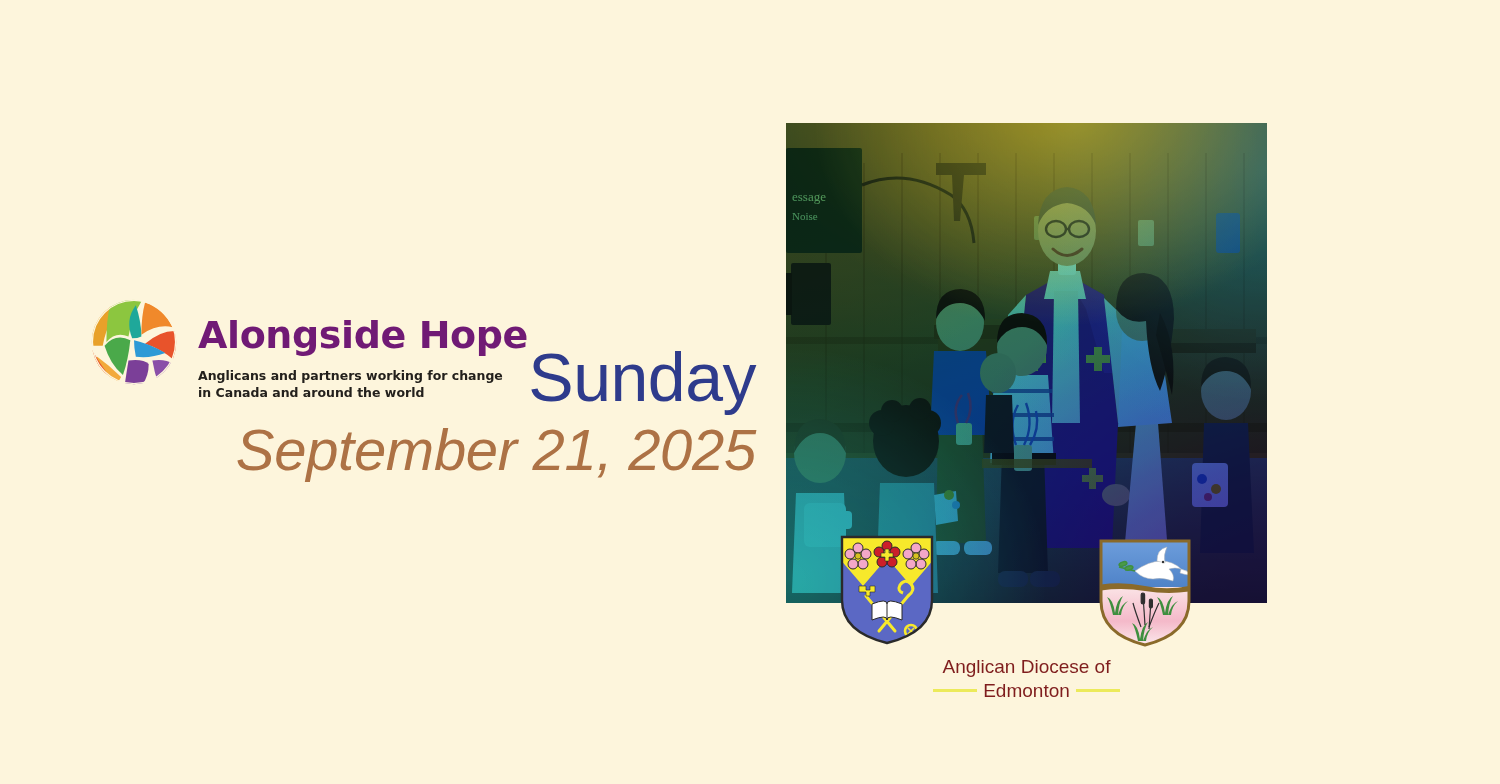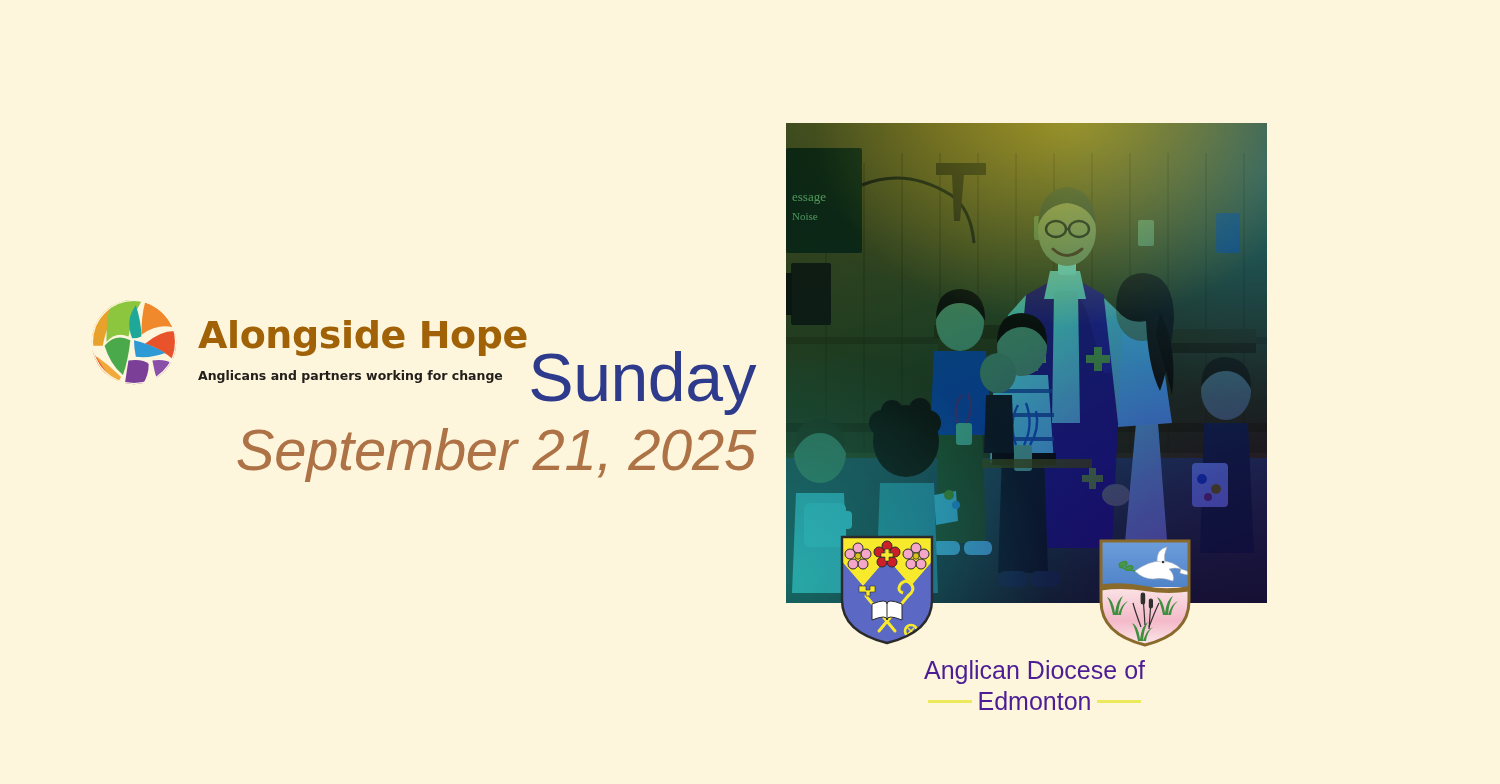--- a/index.html
+++ b/index.html
@@ -42,21 +42,21 @@
     flex: 0 0 auto;
   }
   #logo-text-group {
     margin-left: 18px;
     margin-top: 20px;
   }
   #logo-wordmark {
     font-family: "DejaVu Sans", sans-serif;
     font-size: 38px;
     font-weight: bold;
-    color: #a16207;
+    color: #701a75;
     letter-spacing: -0.4px;
     line-height: 1;
     white-space: nowrap;
   }
   #logo-tagline {
     margin-top: 13px;
     font-family: "DejaVu Sans", sans-serif;
     font-size: 12.5px;
     font-weight: bold;
     color: #23201c;
@@ -127,27 +127,27 @@
   .shield {
     position: absolute;
     width: 96px;
     height: 112px;
   }
   #shield-edmonton { left: 53px; top: 4px; }
   #shield-dove     { left: 311px; top: 7px; }
 
   #diocese-caption {
     position: absolute;
-    left: 8px;
+    left: 0;
     top: 125px;
     width: 481px;
     text-align: center;
     font-family: "Liberation Sans", sans-serif;
-    font-size: 25px;
-    color: #4c1d95;
+    font-size: 19px;
+    color: #7f1d1d;
     line-height: 1.25;
   }
   #diocese-caption .line2 {
     display: flex;
     align-items: center;
     justify-content: center;
     gap: 6px;
     text-align: center;
   }
   .rule {
@@ -199,20 +199,21 @@
 
           <path d="M72 96 Q84 92 90 82 Q90 96 80 100 L70 100Z" fill="#6f3f98"></path>
           <circle cx="50" cy="50" r="46" fill="none" stroke="#fdf5dc" stroke-width="3"></circle>
         </g>
       </svg>
 
       <div id="logo-text-group">
         <div id="logo-wordmark">Alongside Hope</div>
         <div id="logo-tagline">
           <div>Anglicans and partners working for change</div>
+          <div>in Canada and around the world</div>
         </div>
       </div>
     </div>
 
     <div id="headline-block">
       <div id="headline-day">Sunday</div>
       <div id="headline-date">September 21, 2025</div>
     </div>
 
   </div>

